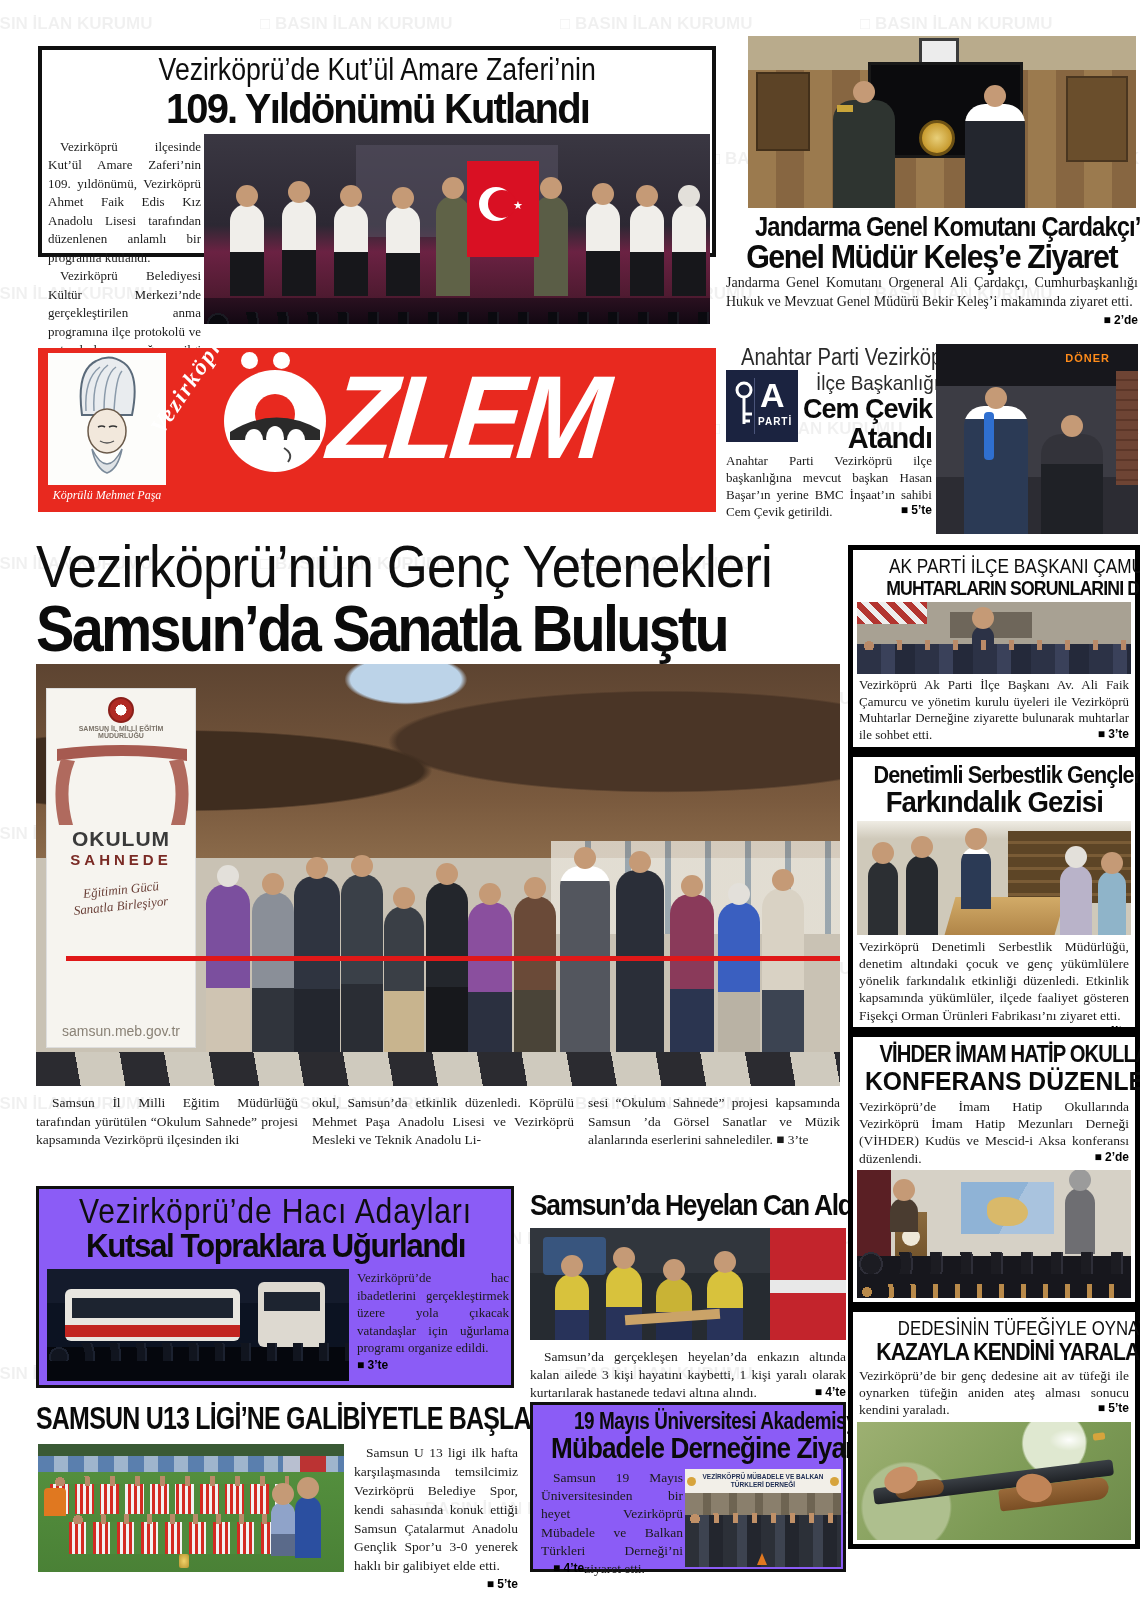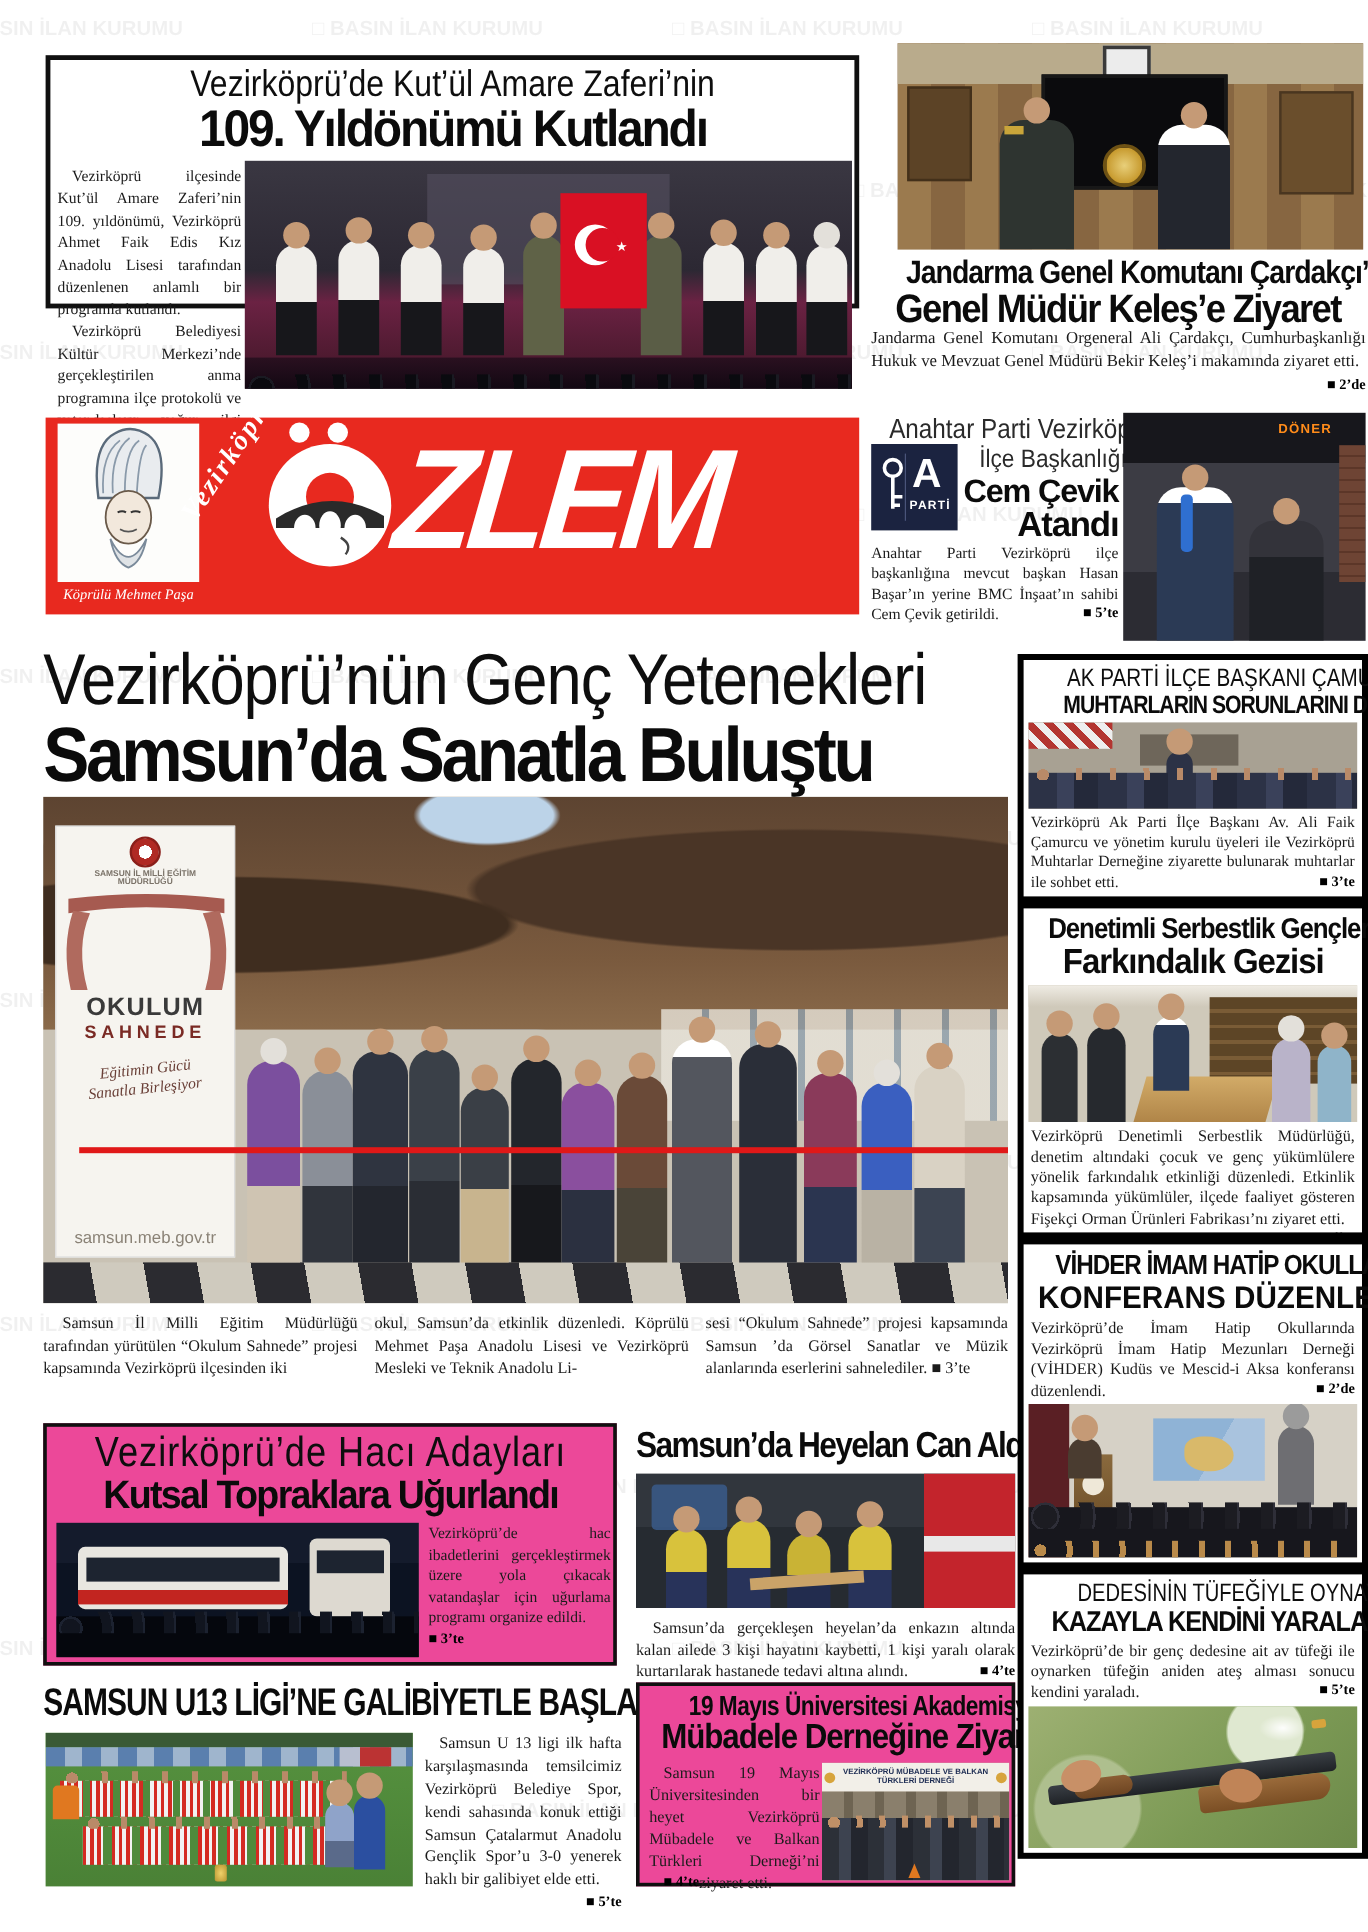--- a/index.html
+++ b/index.html
@@ -7,21 +7,21 @@
   .page{position:relative;width:1140px;height:1610px;background:#fff;overflow:hidden;
         font-family:"Liberation Sans",sans-serif;color:#111;}
   .abs{position:absolute;}
   .serif{font-family:"Liberation Serif",serif;color:#1b1b1b;}
   .just{text-align:justify;}
   .nw{white-space:nowrap;display:inline-block;}
   .cxl{transform-origin:0 50%;}
   .cxc{transform-origin:50% 50%;}
   .hl{font-weight:normal;color:#0e0e0e;}
   .hb{font-weight:bold;color:#0b0b0b;letter-spacing:-1px;}
-  .ref{font-family:Liberation Serif, serif;font-weight:bold;color:#000;float:right;font-size:12px;padding-left:6px;}
+  .ref{font-family:Liberation Sans, sans-serif;font-weight:bold;color:#000;float:right;font-size:12px;padding-left:6px;}
   .photo{position:absolute;overflow:hidden;background:#888;}
   .ctr{text-align:center;}
   
   .wm{position:absolute;opacity:.055;font-weight:bold;font-size:17px;color:#000;white-space:nowrap;pointer-events:none;}
   
   .mf{position:absolute;border-radius:20px 20px 0 0;}
   .mf::before{content:"";position:absolute;top:-19px;left:50%;transform:translateX(-50%);
               width:22px;height:22px;border-radius:50%;background:#c59a76;}
   .mf.hw::before{background:#e3e0da;}
   .mf.hg::before{background:#9b9b9b;}
@@ -34,21 +34,21 @@
   .datebar{background:#fff;color:#1c2b52;font-weight:bold;font-size:15px;
            display:flex;align-items:center;justify-content:space-between;padding:0 12px;}
   
   .sidebar{background:#000;padding:5px;}
   .sart{background:#fff;padding:4px 4px 2px 4px;margin-bottom:10px;position:relative;}
   .sart:last-child{margin-bottom:0;}
   .sphoto{position:relative;overflow:hidden;margin:2px 0;}
   .sbody{font-family:"Liberation Serif",serif;font-size:13px;line-height:1.28;text-align:justify;color:#1b1b1b;padding:1px 2px;}
   
   .blackbox{border:4px solid #101010;background:#fff;}
-  .thinbox{border:3px solid #101010;background:#ec4899;}
+  .thinbox{border:3px solid #101010;background:#8b5cf6;}
 </style>
 </head>
 <body>
 
 <div class="page">
   <div id="wm-layer" class="abs" style="left:0;top:0;width:1140px;height:1610px;z-index:0;">
       <span class="wm" style="left: -40px; top: 14px;">□ BASIN İLAN KURUMU</span>
       <span class="wm" style="left: 260px; top: 14px;">□ BASIN İLAN KURUMU</span>
       <span class="wm" style="left: 560px; top: 14px;">□ BASIN İLAN KURUMU</span>
       <span class="wm" style="left: 860px; top: 14px;">□ BASIN İLAN KURUMU</span>

